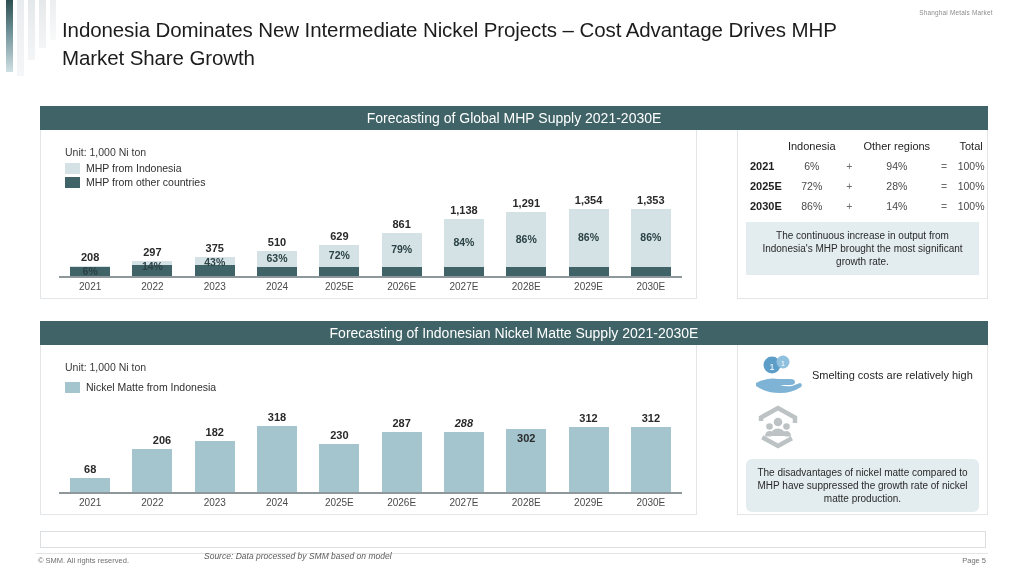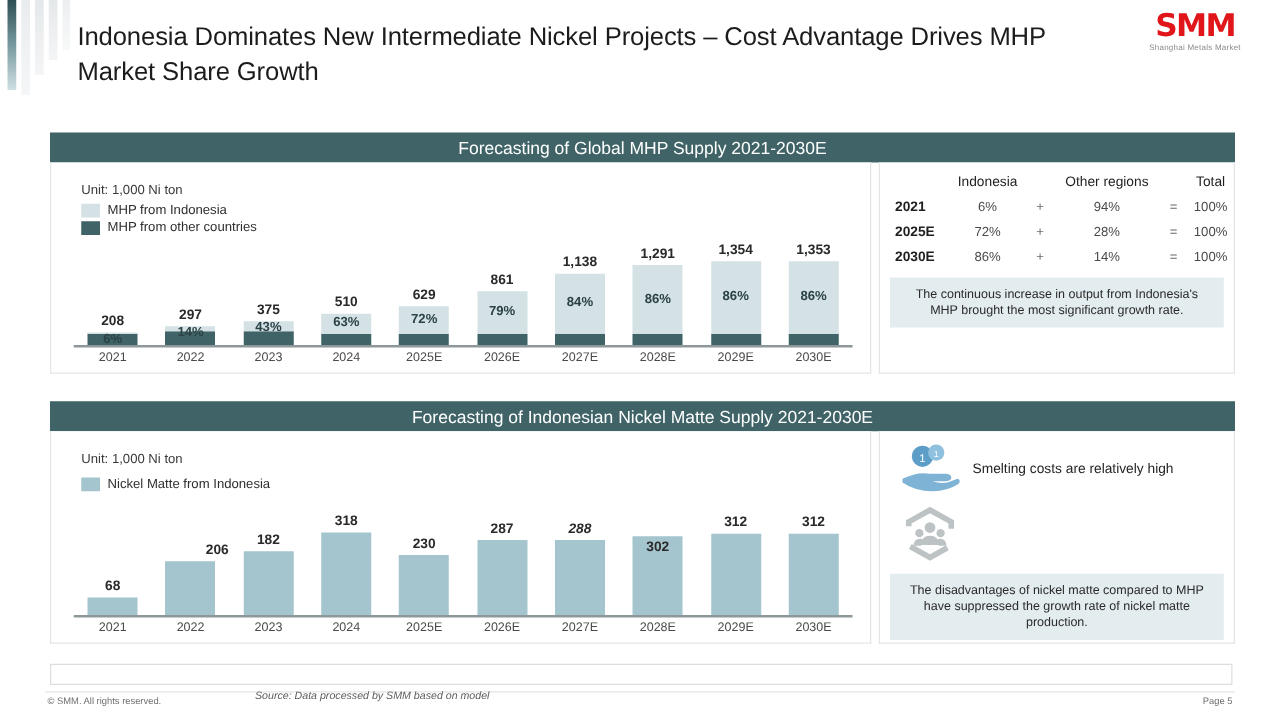--- a/index.html
+++ b/index.html
@@ -29,21 +29,21 @@
     font-family:"DejaVu Sans",sans-serif;line-height:26px;
   }
   #brand-logo .sub{font-size:6.4px;color:#8c8c8c;letter-spacing:.2px;margin-top:1px;}
 
   
   .panel{position:absolute;left:40px;width:948px;}
   .panel-header{
     height:24px;background:#3f6366;color:#fff;
     font-size:14px;line-height:24px;text-align:center;font-weight:500;
   }
-  .panel-body{display:flex;height:100%;}
+  .panel-body{display:flex;height:100%;gap:34px;}
   .chart-box{
     width:657px;background:#fff;border:1px solid #e3e6e8;border-top:none;
     position:relative;box-sizing:border-box;
   }
   .side-box{
     flex:1;margin-left:6px;background:#fff;border:1px solid #e3e6e8;border-top:none;
     box-sizing:border-box;position:relative;
   }
 
   #panel-mhp{top:106px;height:195px;}
@@ -96,21 +96,20 @@
 <div id="corner-deco">
   <div class="stripe st1"></div>
   <div class="stripe st2"></div>
   <div class="stripe st3"></div>
   <div class="stripe st4"></div>
   <div class="stripe st5"></div>
 </div>
 
 <div id="page-title">Indonesia Dominates New Intermediate Nickel Projects – Cost Advantage Drives MHP Market Share Growth</div>
 <div id="brand-logo">
-  <div class="mark">SMM</div>
   <div class="sub">Shanghai Metals Market</div>
 </div>
 
 <div class="panel" id="panel-mhp">
   <div class="panel-header">Forecasting of Global MHP Supply 2021-2030E</div>
   <div class="panel-body">
 
     <div class="chart-box">
       <div class="unit-label">Unit: 1,000 Ni ton</div>
       <div class="legend" style="top:32px;">
@@ -283,21 +282,21 @@
               <div class="seg" style="height: 14px; bottom: 0px; background: rgb(164, 196, 206);"></div>
             </div>
           </div>
           <div class="val-top" style="left: 0.15px; top: 60px;">68</div>
           <div class="cat" style="left: 62.45px;">2022</div>
           <div class="bar-col" style="left: 62.45px; height: 89px;">
             <div class="bar-stack" style="height: 43px; bottom: 16px;">
               <div class="seg" style="height: 43px; bottom: 0px; background: rgb(164, 196, 206);"></div>
             </div>
           </div>
-          <div class="val-top" style="left: 62px; top: 31px; text-align: right;">206</div>
+          <div class="val-top" style="left: 72px; top: 31px;">206</div>
           <div class="cat" style="left: 124.75px;">2023</div>
           <div class="bar-col" style="left: 124.75px; height: 89px;">
             <div class="bar-stack" style="height: 51px; bottom: 16px;">
               <div class="seg" style="height: 51px; bottom: 0px; background: rgb(164, 196, 206);"></div>
             </div>
           </div>
           <div class="val-top" style="left: 124.75px; top: 23px;">182</div>
           <div class="cat" style="left: 187.05px;">2024</div>
           <div class="bar-col" style="left: 187.05px; height: 89px;">
             <div class="bar-stack" style="height: 66px; bottom: 16px;">
@@ -372,21 +371,21 @@
             <circle cx="26" cy="17" r="4.3" fill="#bdc3c5"></circle>
             <path d="M19 31 Q19 23.5 26 23.5 Q33 23.5 33 31 Z" fill="#bdc3c5"></path>
             <circle cx="17.5" cy="21.5" r="3.3" fill="#bdc3c5"></circle>
             <circle cx="34.5" cy="21.5" r="3.3" fill="#bdc3c5"></circle>
             <path d="M13 31.5 Q13 26 18 26 Q21 26 22 28 Q19.5 29.5 19 31.5 Z" fill="#bdc3c5"></path>
             <path d="M39 31.5 Q39 26 34 26 Q31 26 30 28 Q32.5 29.5 33 31.5 Z" fill="#bdc3c5"></path>
           </svg>
         </span>
       </div>
 
-      <div class="note" style="margin-top:10px;">The disadvantages of nickel matte compared to MHP have suppressed the growth rate of nickel matte production.</div>
+      <div class="note" style="margin-top:10px;border-radius:6px;">The disadvantages of nickel matte compared to MHP have suppressed the growth rate of nickel matte production.</div>
     </div>
 
   </div>
 </div>
 
 <div id="bottom-box"></div>
 <div id="footer-rule"></div>
 <div id="copyright">© SMM. All rights reserved.</div>
 <div id="source">Source: Data processed by SMM based on model</div>
 <div id="pageno">Page 5</div>

